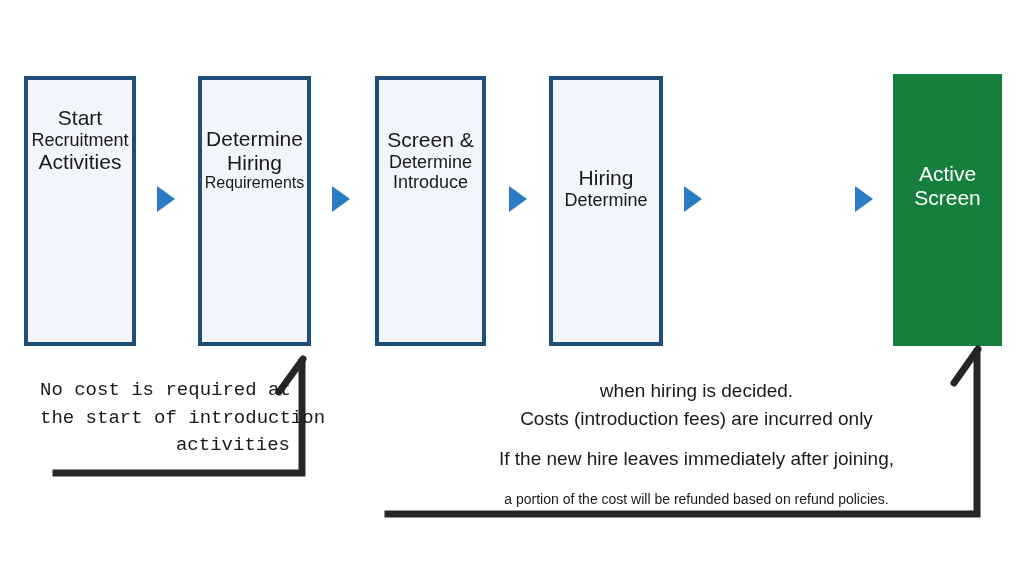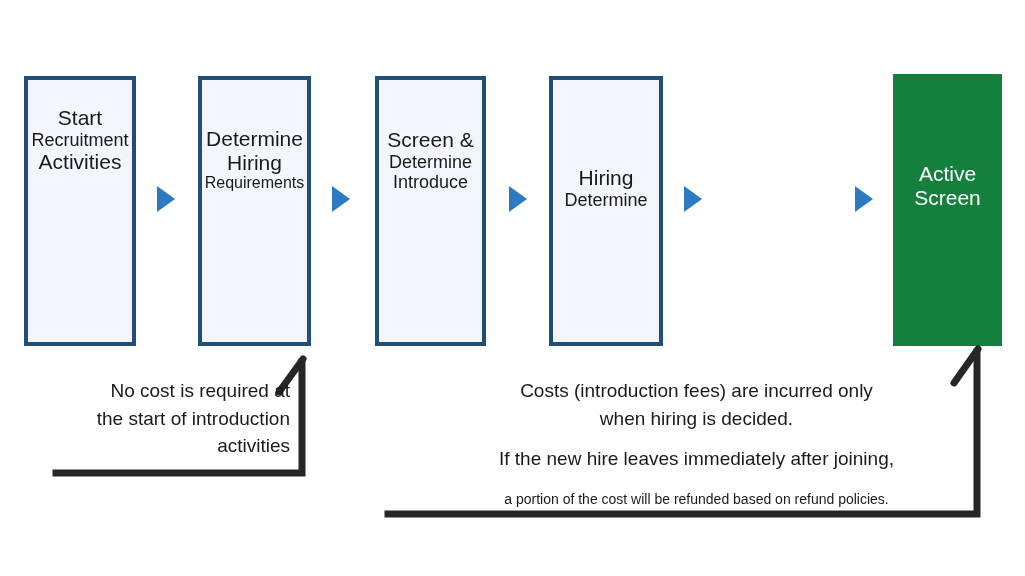--- a/index.html
+++ b/index.html
@@ -86,20 +86,21 @@
     position: absolute;
     font-size: 19px;
     line-height: 1.45;
     color: #1a1a1a;
   }
   #note-left {
     left: 40px;
     top: 377px;
     width: 250px;
     text-align: right;
+    font-family: Liberation Mono, monospace;
   }
   #note-right {
     left: 420px;
     top: 377px;
     width: 553px;
     text-align: center;
   }
   #note-right .grp2 { margin-top: 13px; }
   #note-right .r4 { font-size: 14px; margin-top: 16px; }
   .note .ln { display: block; white-space: nowrap; }
@@ -157,19 +158,19 @@
     </g>
   </svg>
 
   <div class="note" id="note-left">
     <span class="ln">No cost is required at</span>
     <span class="ln">the start of introduction</span>
     <span class="ln">activities</span>
   </div>
 
   <div class="note" id="note-right">
+    <span class="ln">when hiring is decided.</span>
     <span class="ln">Costs (introduction fees) are incurred only</span>
-    <span class="ln">when hiring is decided.</span>
     <span class="ln grp2">If the new hire leaves immediately after joining,</span>
     <span class="ln r4">a portion of the cost will be refunded based on refund policies.</span>
   </div>
 
 </div>
 
 </body></html>

